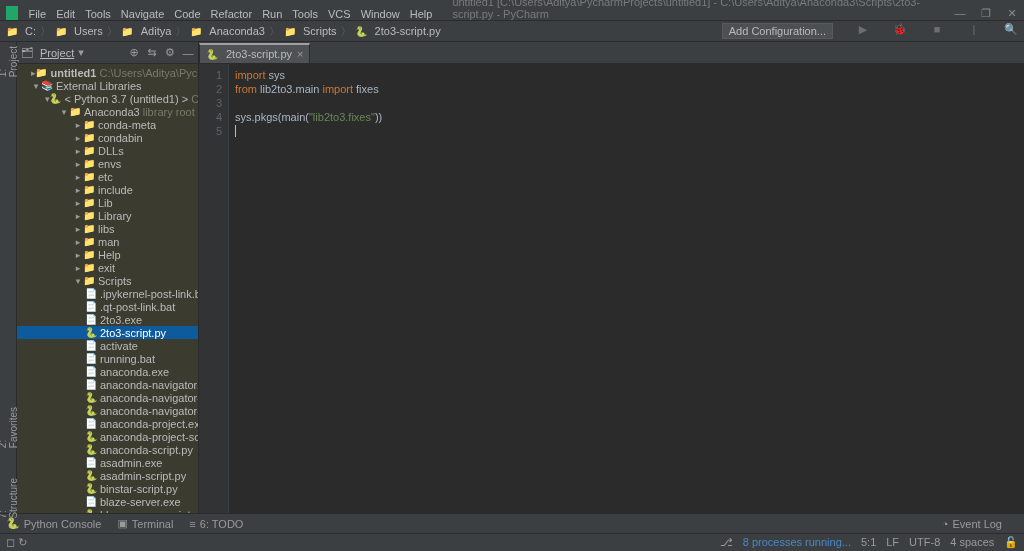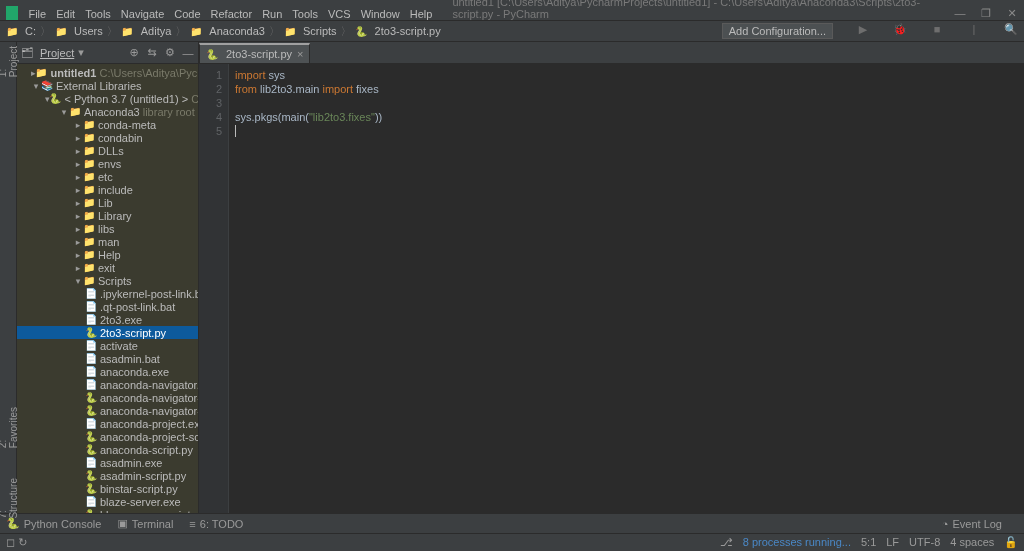--- a/index.html
+++ b/index.html
@@ -232,21 +232,21 @@
       <div class="trow pad5 sel">
           <span class="ic">🐍</span>
           <span>2to3-script.py</span>
         </div>
       <div class="trow pad5">
           <span class="ic">📄</span>
           <span>activate</span>
         </div>
       <div class="trow pad5">
           <span class="ic">📄</span>
-          <span>asadmin.bat</span>
+          <span>running.bat</span>
         </div>
       <div class="trow pad5">
           <span class="ic">📄</span>
           <span>anaconda.exe</span>
         </div>
       <div class="trow pad5">
           <span class="ic">📄</span>
           <span>anaconda-navigator.exe</span>
         </div>
       <div class="trow pad5">

